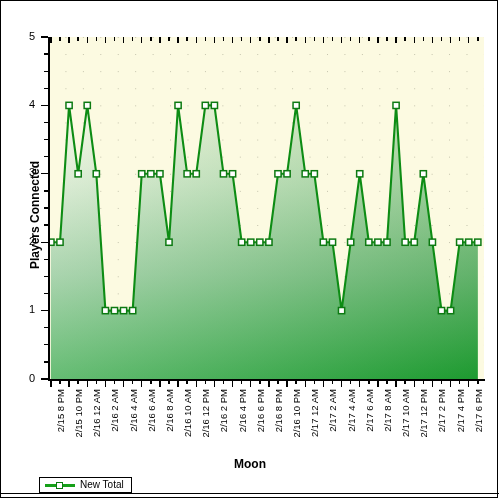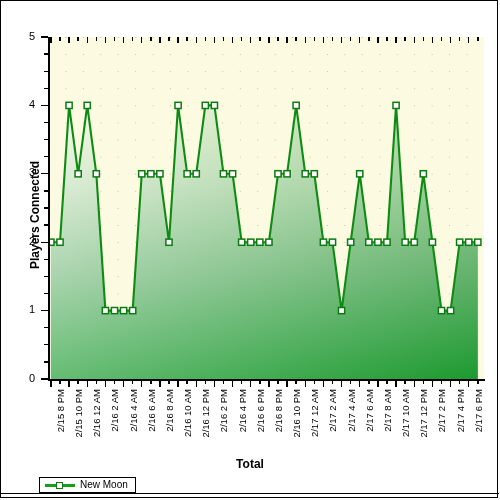--- a/index.html
+++ b/index.html
@@ -350,24 +350,24 @@
       <div class="toptick" style="left: 421.623px; height: 4px;"></div>
       <div class="toptick" style="left: 430.707px; height: 6px;"></div>
       <div class="toptick" style="left: 439.79px; height: 4px;"></div>
       <div class="toptick" style="left: 448.873px; height: 6px;"></div>
       <div class="toptick" style="left: 457.957px; height: 4px;"></div>
       <div class="toptick" style="left: 467.04px; height: 6px;"></div>
       <div class="toptick" style="left: 476.123px; height: 4px;"></div>
     </div>
 
   <div id="ylabel-axis">Players Connected</div>
-  <div id="xlabel-axis">Total</div>
+  <div id="xlabel-axis">Moon</div>
 
   <div id="legend">
     <span id="legend-swatch">
       <span id="legend-line"></span>
       <span id="legend-marker"></span>
     </span>
-    <span id="legend-label">New Moon</span>
+    <span id="legend-label">New Total</span>
   </div>
 
   <div id="bottom-rule"></div>
 </div>
 
 </body></html>

